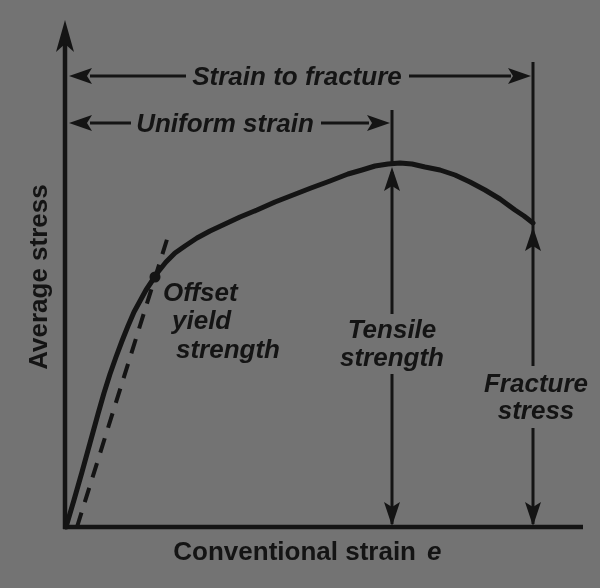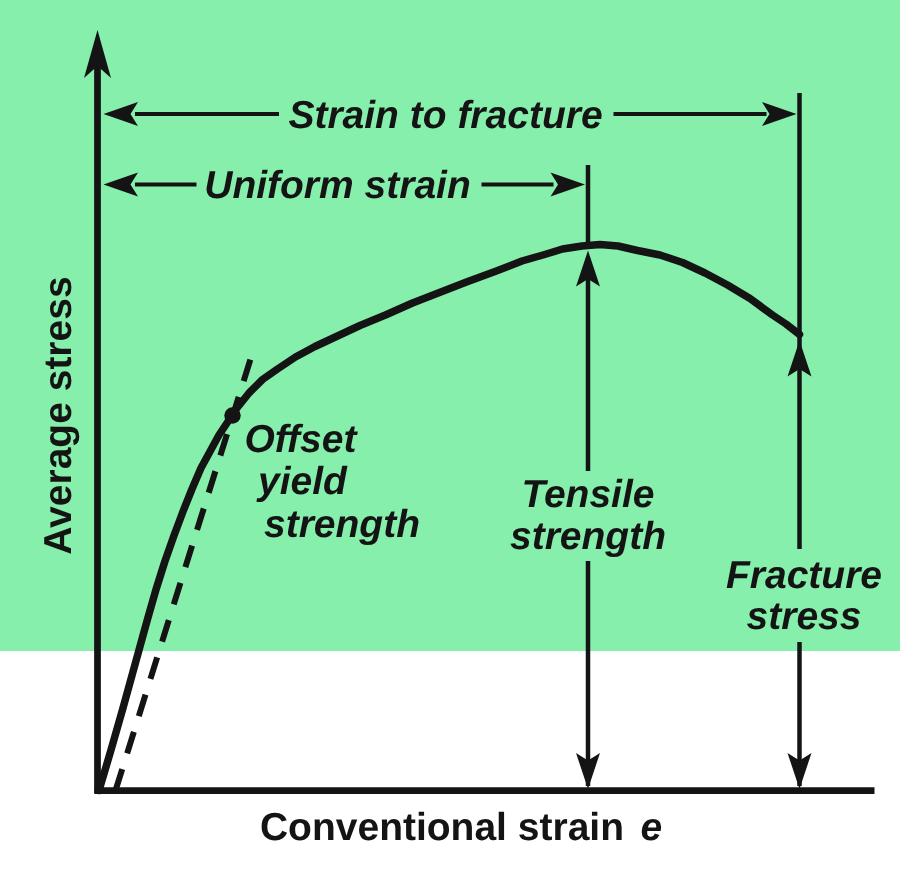--- a/index.html
+++ b/index.html
@@ -5,22 +5,22 @@
   html, body {
     margin: 0;
     padding: 0;
     background: #ffffff;
     width: 600px;
     height: 588px;
     overflow: hidden;
   }
   .figure-wrap {
     width: 600px;
-    height: 434px;
-    background: #86efac;
+    height: 588px;
+    background: #737373;
     position: relative;
   }
   svg {
     display: block;
     font-family: "Liberation Sans", sans-serif;
   }
   .dim-label {
     font-family: "Liberation Sans", sans-serif;
     font-style: italic;
     font-weight: 700;

